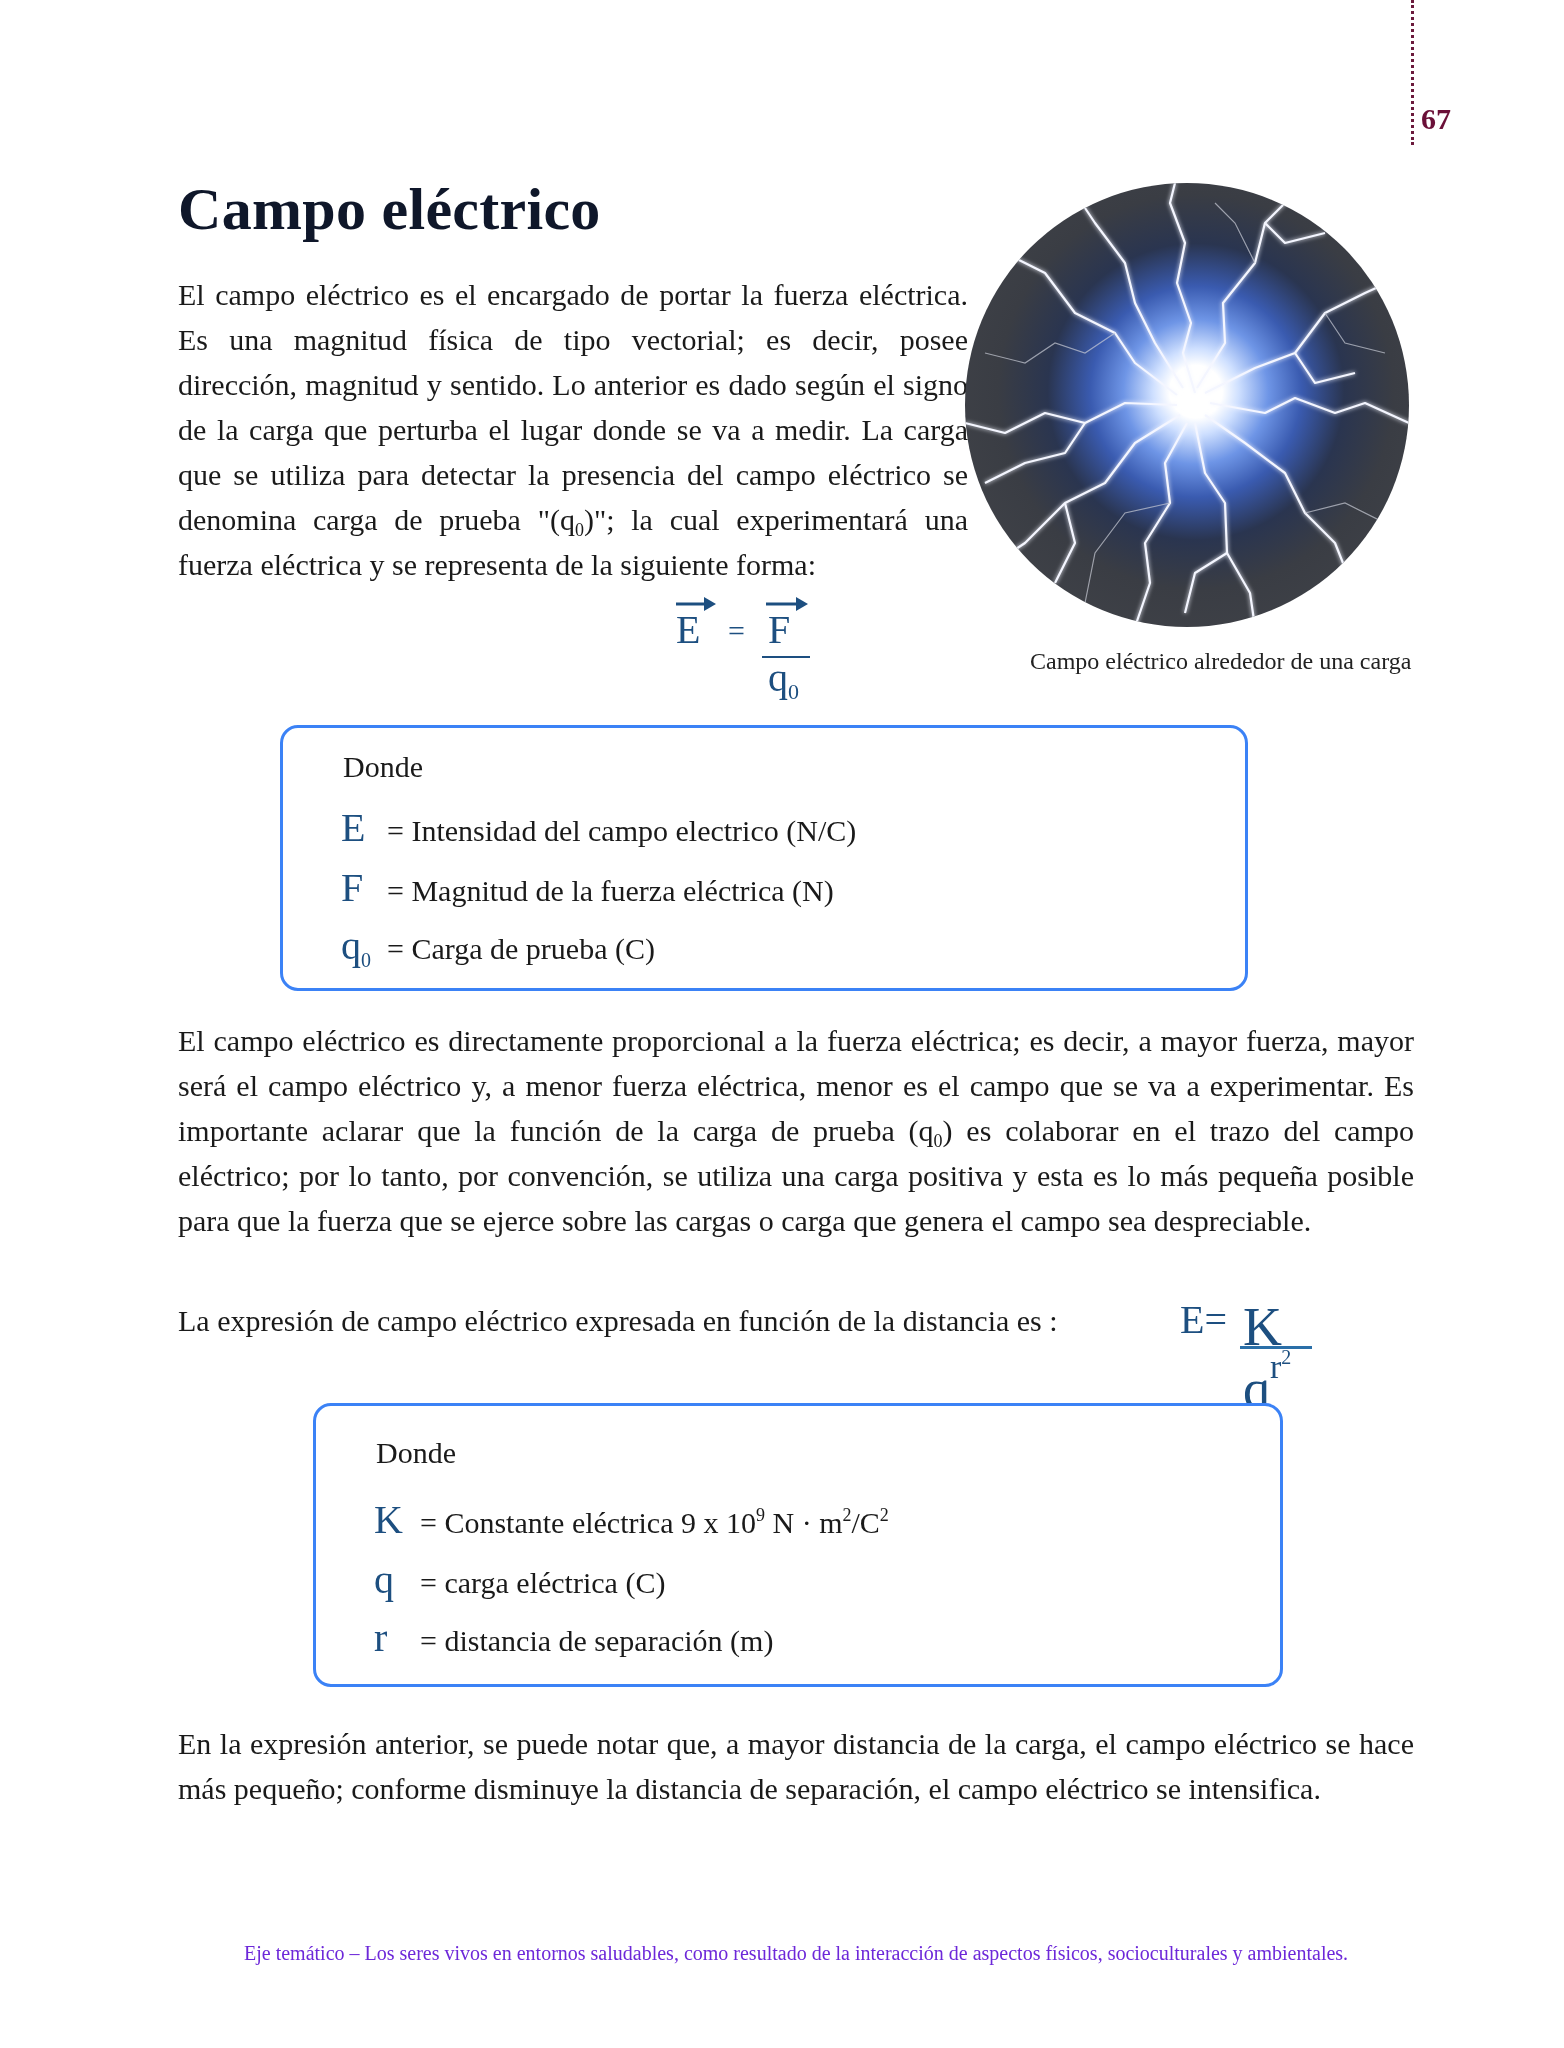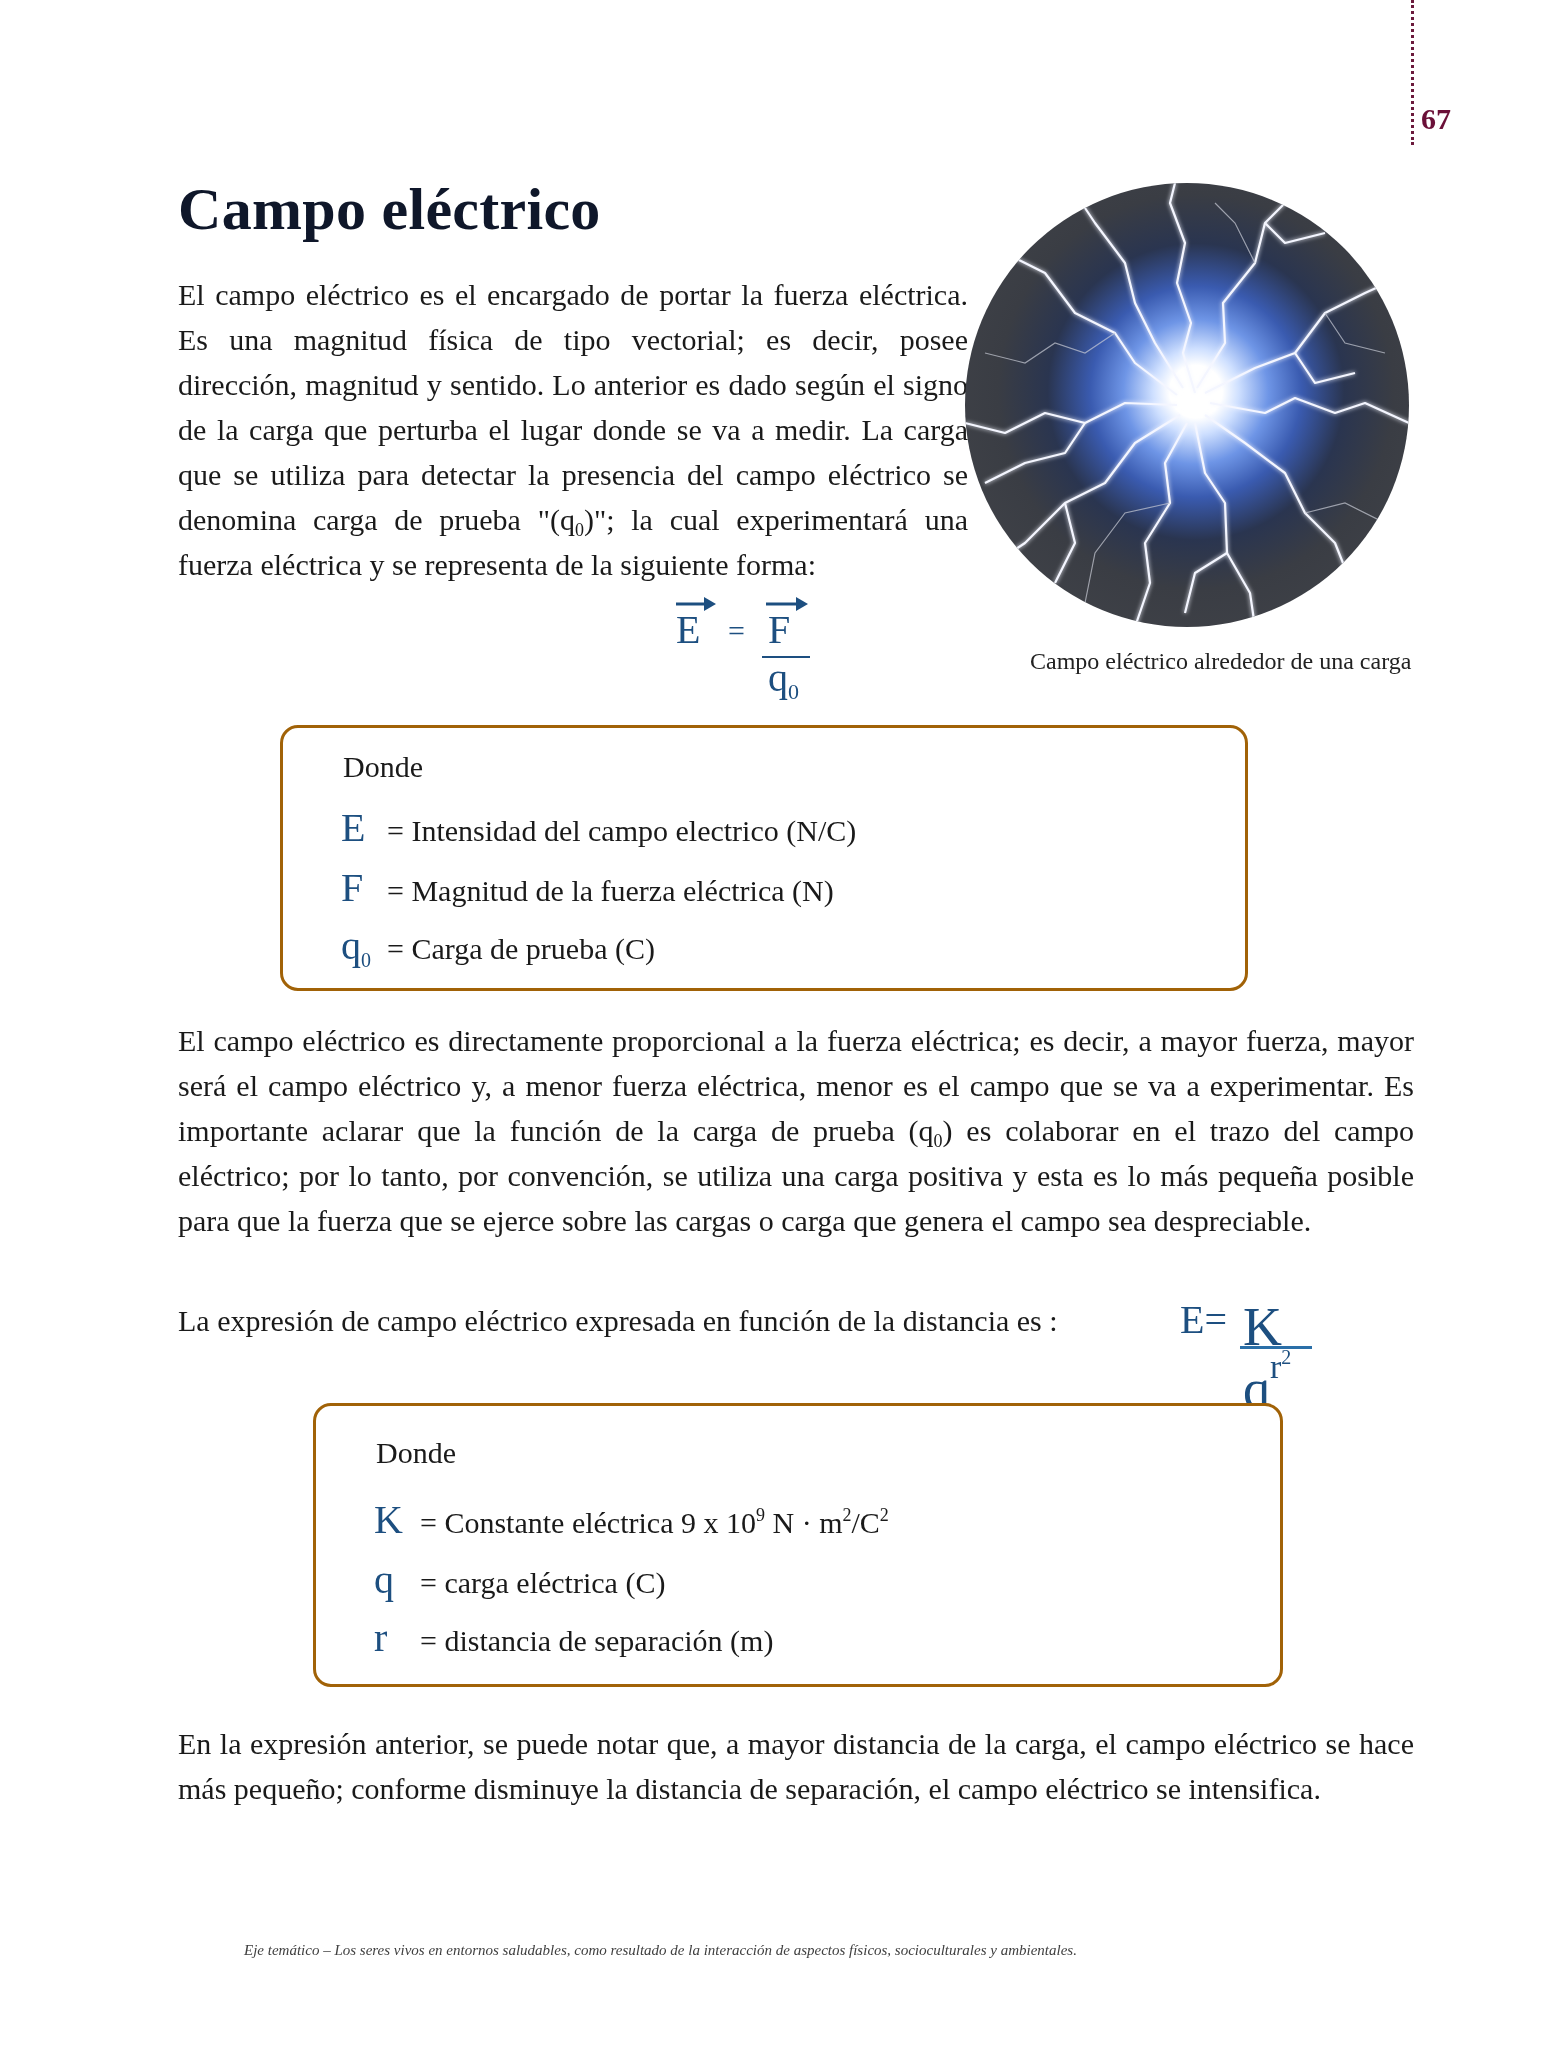--- a/index.html
+++ b/index.html
@@ -40,32 +40,32 @@
   .f2-den sup { font-size: 20px; vertical-align: 14px; line-height: 0; }
 
   
   .figure { position: absolute; left: 965px; top: 183px; width: 444px; height: 444px; border-radius: 50%;
             overflow: hidden;
             background: radial-gradient(circle at 52% 47%, #ffffff 0%, #ffffff 8%, #cfe0ff 13%, #6e95e6 22%, #3a5bb0 32%, #2a3550 45%, #3a3d44 60%, #45474c 100%); }
   .figure svg { position: absolute; left: 0; top: 0; }
   .caption { position: absolute; left: 1030px; top: 648px; font-size: 24px; color: #222; }
 
   
-  .defbox { position: absolute; border: 3px solid #a16207; border-radius: 18px; background: #fff; }
+  .defbox { position: absolute; border: 3px solid #3b82f6; border-radius: 18px; background: #fff; }
   .box1 { left: 280px; top: 725px; width: 962px; height: 260px; }
   .box2 { left: 313px; top: 1403px; width: 964px; height: 278px; }
   .box-heading { position: absolute; left: 60px; font-size: 30px; }
   .box1 .box-heading { top: 22px; }
   .box2 .box-heading { top: 30px; }
   .def-row { position: absolute; left: 58px; font-size: 30px; white-space: nowrap; }
   .def-sym { display: inline-block; width: 46px; font-size: 40px; color: #1d4f80; }
   .def-sym sub { font-size: 20px; vertical-align: -8px; }
   .def-text sup { font-size: 18px; vertical-align: 12px; line-height: 0; }
 
-  .footer { position: absolute; left: 244px; top: 1942px; font-size: 15px; font-style: italic; color: #404040;
+  .footer { position: absolute; left: 244px; top: 1942px; font-size: 20px; color: #6d28d9;
             white-space: nowrap; }
 </style>
 </head>
 <body>
 
 <div class="dotted-rule"></div>
 <div class="page-number">67</div>
 
 <h1 class="title">Campo eléctrico</h1>
 

